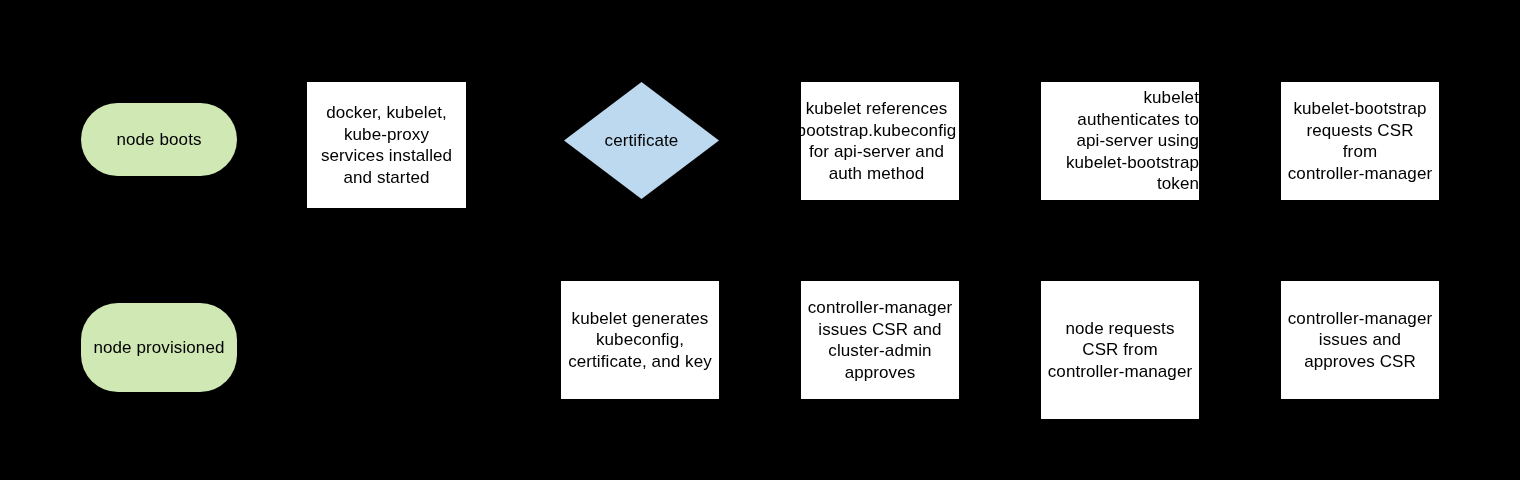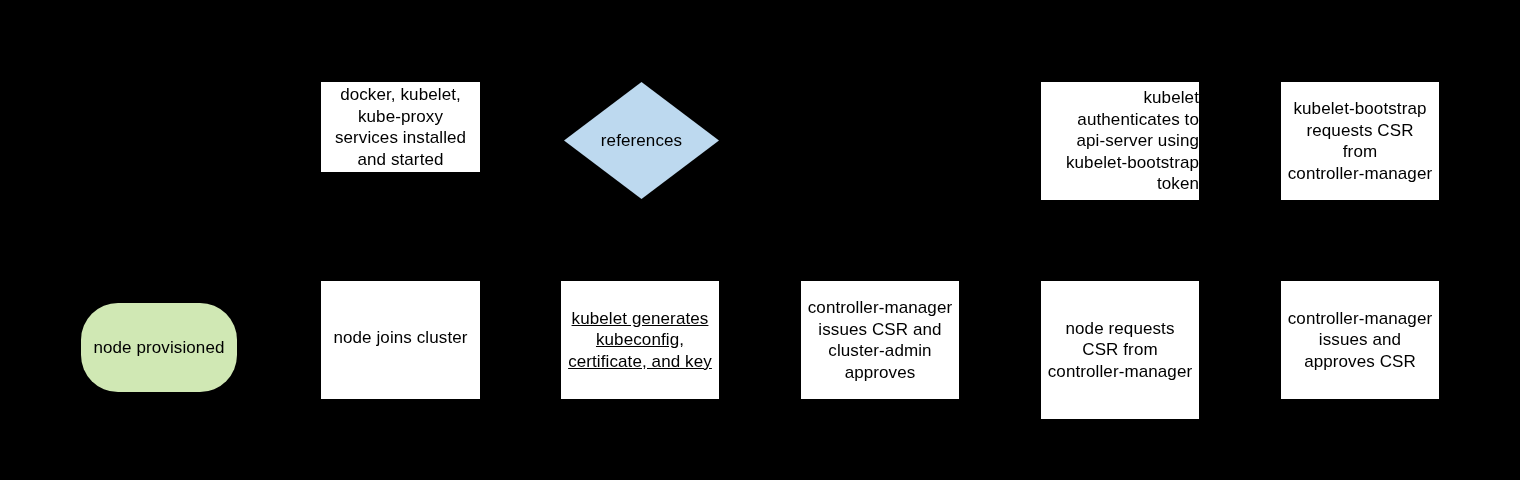--- a/index.html
+++ b/index.html
@@ -71,58 +71,64 @@
   }
   .align-top .node-label {
     position: relative;
   }
 </style>
 </head>
 <body>
 
 <div id="diagram-canvas">
 
+  <div class="node node-terminator" style="left:81px; top:103px; width:156px; height:73px;">
+    <span class="node-label">node boots</span>
+  </div>
 
-  <div class="node node-process" style="left:321px; top:82px; width:159px; height:90px;">
+  <div class="node node-process" style="left:307px; top:82px; width:159px; height:126px;">
     <span class="node-label">docker, kubelet,
 kube-proxy
 services installed
 and started</span>
   </div>
 
   <div class="node node-decision" style="left:564px; top:82px; width:155px; height:117px;">
     <span class="diamond-shape"></span>
-    <span class="node-label">references</span>
+    <span class="node-label">certificate</span>
   </div>
 
+  <div class="node node-process overflow-text" style="left:801px; top:82px; width:158px; height:118px;">
+    <span class="node-label">kubelet references
+bootstrap.kubeconfig
+for api-server and
+auth method</span>
+  </div>
 
   <div class="node node-process" style="left:1041px; top:82px; width:158px; height:118px;text-align:right;">
     <span class="node-label">kubelet
 authenticates to
 api-server using
 kubelet-bootstrap
 token</span>
   </div>
 
   <div class="node node-process" style="left:1281px; top:82px; width:158px; height:118px;">
     <span class="node-label">kubelet-bootstrap
 requests CSR
 from
 controller-manager</span>
   </div>
 
   <div class="node node-terminator" style="left:81px; top:303px; width:156px; height:89px;">
     <span class="node-label">node provisioned</span>
   </div>
 
-  <div class="node node-process align-top" style="left:321px; top:281px; width:159px; height:118px;">
-    <span class="node-label" style="top:-2px;">node joins cluster</span>
-  </div>
 
-  <div class="node node-process" style="left:561px; top:281px; width:158px; height:118px;text-decoration:underline;">
+  <div class="node node-process" style="left:561px; top:281px; width:158px; height:118px;">
     <span class="node-label">kubelet generates
 kubeconfig,
 certificate, and key</span>
   </div>
 
   <div class="node node-process" style="left:801px; top:281px; width:158px; height:118px;">
     <span class="node-label">controller-manager
 issues CSR and
 cluster-admin
 approves</span>

